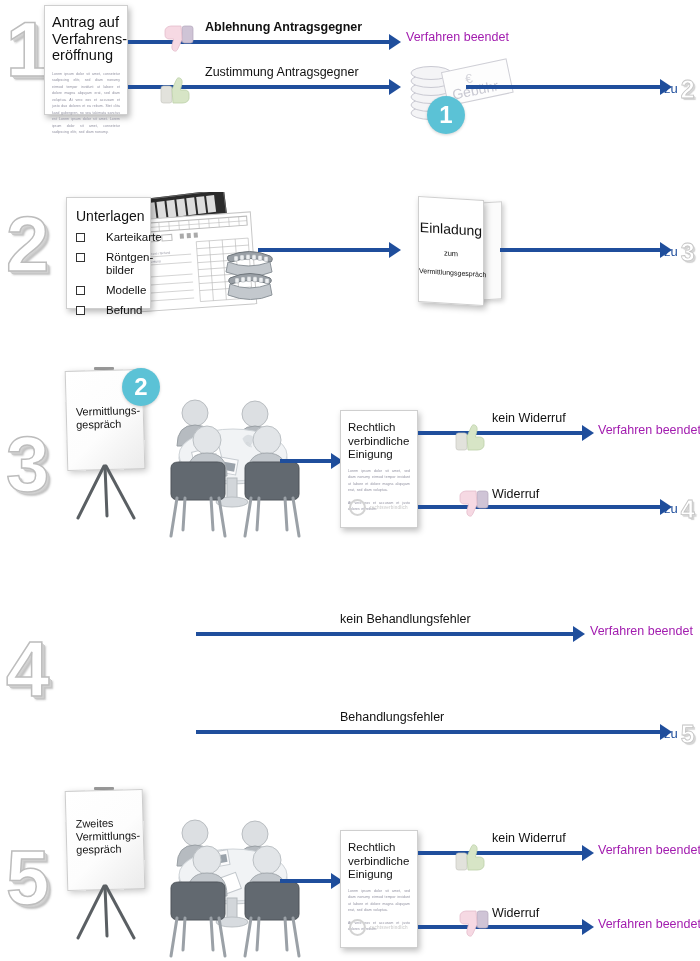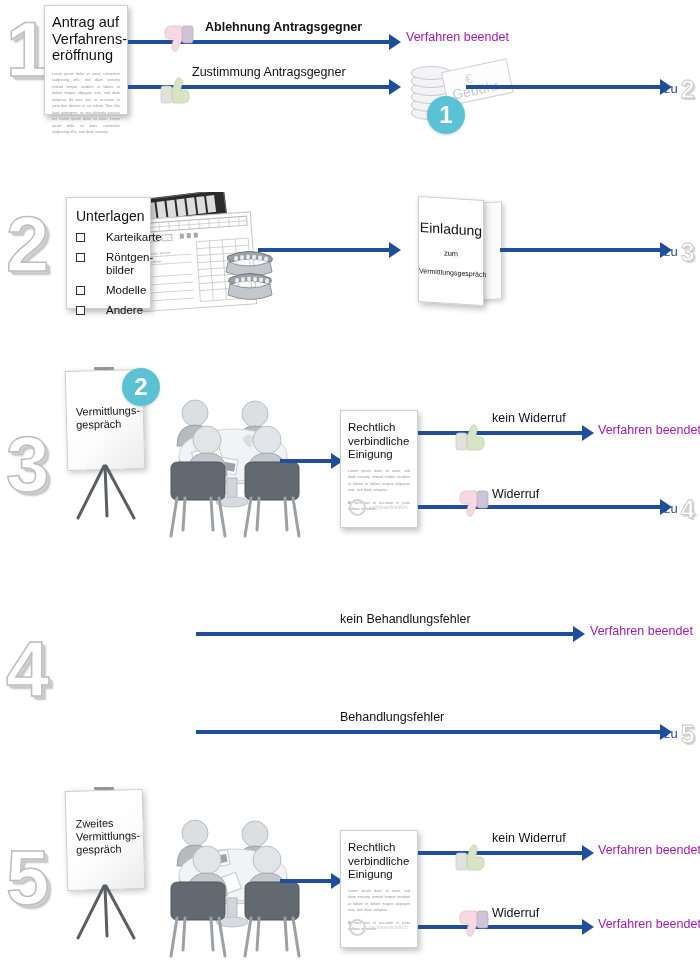--- a/index.html
+++ b/index.html
@@ -188,21 +188,21 @@
   <div class="endlabel" style="left:406px;top:30px;">Verfahren beendet</div>
 
   <svg class="thumb" style="left:160px;top:24px;" viewBox="0 0 34 38">
     <rect x="22" y="2" width="11" height="17" rx="2.5" fill="#cfc4d6" stroke="#b3a8bb" stroke-width=".7"></rect>
     <path d="M21 2 h-9 c-4 0 -7 2 -7 5 v4 c0 2.6 2 4 4.4 4 h4.2 l-1.6 6.5 c-.6 2.6 .4 5.1 2.6 5.6 c1.4 .3 2.4 -.4 3 -1.8 l4.4 -9.6 z" fill="#f6d9e3" stroke="#e4bccb" stroke-width=".8"></path>
   </svg>
 
   <div class="arrow" style="left:128px;top:85px;width:262px;">
       <span class="head"></span>
     </div>
-  <div class="alabel" style="left:192px;top:65px;">Zustimmung Antragsgegner</div>
+  <div class="alabel" style="left:205px;top:65px;">Zustimmung Antragsgegner</div>
   <svg class="thumb" style="left:160px;top:68px;" viewBox="0 0 34 38">
     <rect x="1" y="18" width="11" height="17" rx="2.5" fill="#e2e2dc" stroke="#c7c7c0" stroke-width=".7"></rect>
     <path d="M13 35 h9 c4 0 7 -2 7 -5 v-4 c0 -2.6 -2 -4 -4.4 -4 h-4.2 l1.6 -6.5 c.6 -2.6 -.4 -5.1 -2.6 -5.6 c-1.4 -.3 -2.4 .4 -3 1.8 l-4.4 9.6 z" fill="#d7e5c6" stroke="#bdd0a8" stroke-width=".8"></path>
   </svg>
 
   <svg class="money" style="left:405px;top:58px;" viewBox="0 0 110 70">
     <g fill="#f4f4f6" stroke="#c9c9d2" stroke-width="1">
       <ellipse cx="26" cy="55" rx="20" ry="6.5"></ellipse>
       <ellipse cx="26" cy="47" rx="20" ry="6.5"></ellipse>
       <ellipse cx="26" cy="39" rx="20" ry="6.5"></ellipse>
@@ -323,21 +323,21 @@
         <span class="chk-box"></span>
         <span style="white-space:pre-line;">Röntgen-
 bilder</span>
       </div>
       <div class="chk-row">
         <span class="chk-box"></span>
         <span>Modelle</span>
       </div>
       <div class="chk-row">
         <span class="chk-box"></span>
-        <span>Andere</span>
+        <span>Befund</span>
       </div>
     </div>
   </div>
 
   <div class="arrow" style="left:258px;top:248px;width:132px;">
       <span class="head"></span>
     </div>
 
   <div class="inv-wrap" style="left:418px;top:198px;width:95px;height:112px;">
     <div class="inv-back"></div>

